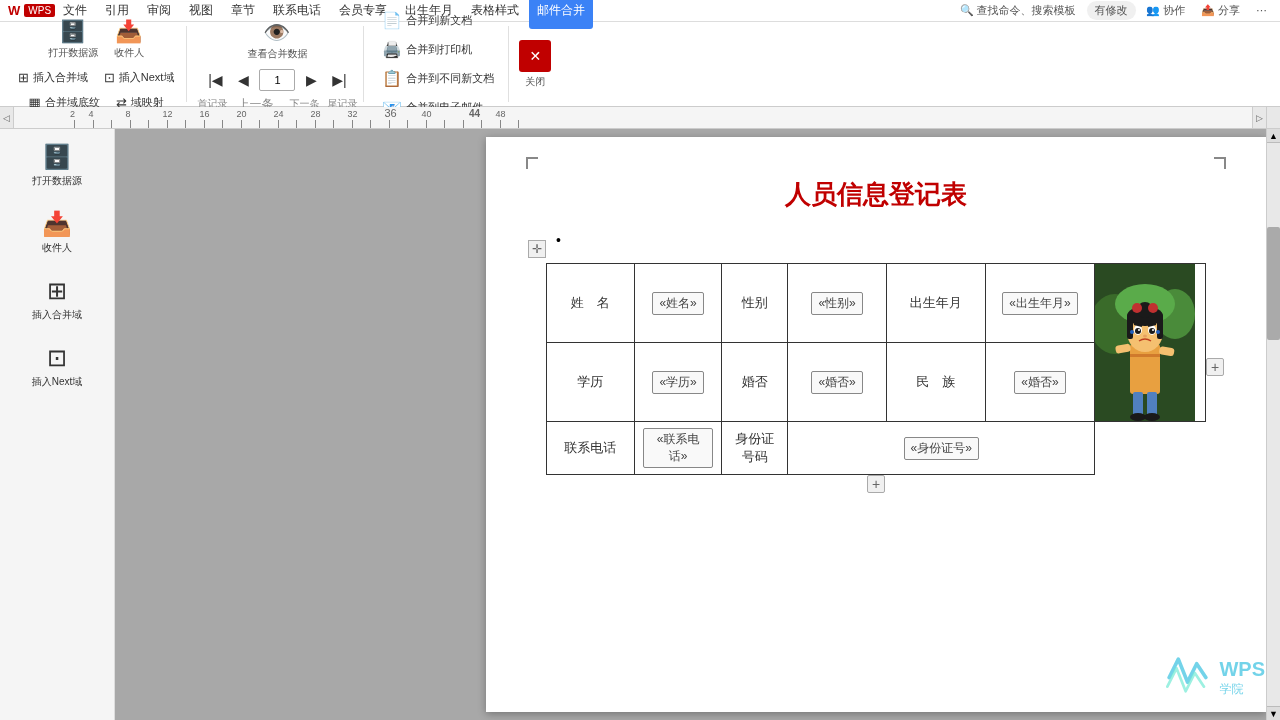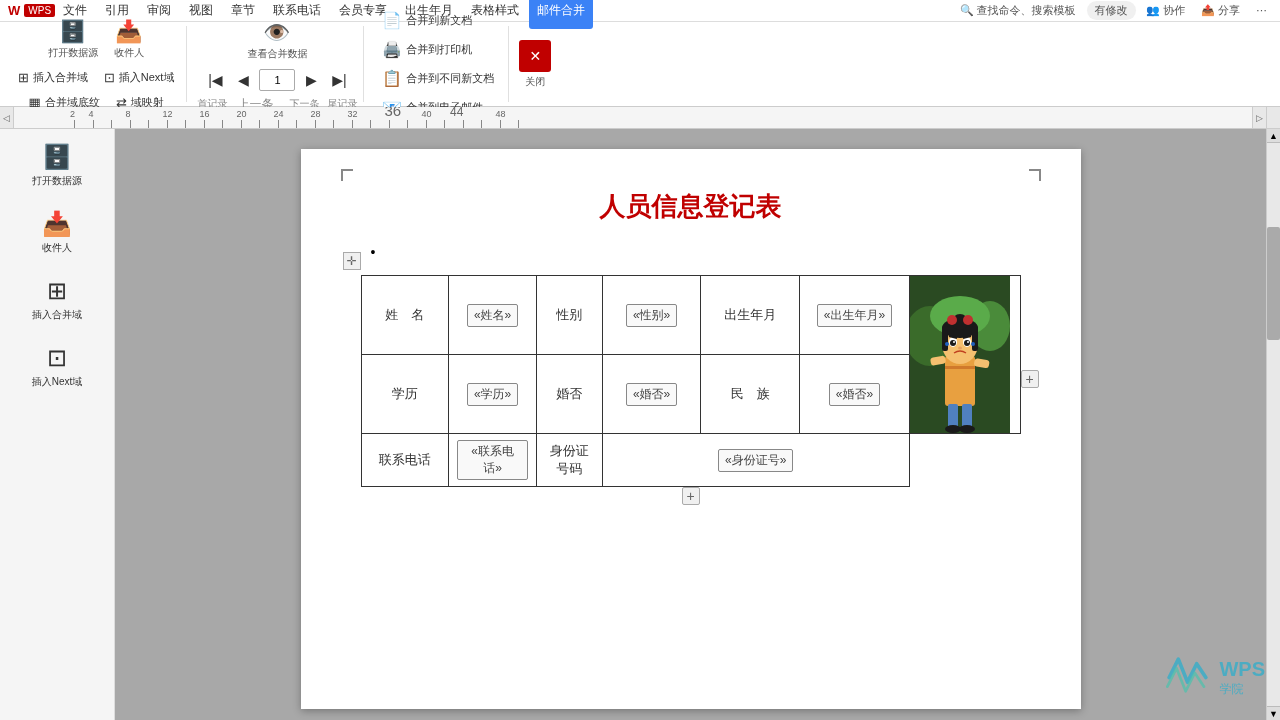--- a/index.html
+++ b/index.html
@@ -122,22 +122,22 @@
       width: 100%;
     }
     .left-panel-btn .icon { font-size: 24px; margin-bottom: 3px; }
 
     .doc-area {
       flex: 1;
       background: #a8a8a8;
       overflow: auto;
       position: relative;
       display: flex;
-      justify-content: center;
-      padding: 20px 0;
+      justify-content: flex-end;
+      padding: 8px 0;
     }
 
     .doc-page {
       width: 780px;
       min-height: 560px;
       background: #fff;
       box-shadow: 0 2px 8px rgba(0,0,0,0.3);
       padding: 40px 60px;
       position: relative;
     }
@@ -521,27 +521,27 @@
       <div style="position: absolute; left: 263.5px; bottom: 0px; width: 1px; height: 8px; background: rgb(136, 136, 136);"></div>
       <span style="position: absolute; left: 259.5px; bottom: 9px; font-size: 9px; color: rgb(102, 102, 102);">24</span>
       <div style="position: absolute; left: 282px; bottom: 0px; width: 1px; height: 8px; background: rgb(136, 136, 136);"></div>
       <div style="position: absolute; left: 300.5px; bottom: 0px; width: 1px; height: 8px; background: rgb(136, 136, 136);"></div>
       <span style="position: absolute; left: 296.5px; bottom: 9px; font-size: 9px; color: rgb(102, 102, 102);">28</span>
       <div style="position: absolute; left: 319px; bottom: 0px; width: 1px; height: 8px; background: rgb(136, 136, 136);"></div>
       <div style="position: absolute; left: 337.5px; bottom: 0px; width: 1px; height: 8px; background: rgb(136, 136, 136);"></div>
       <span style="position: absolute; left: 333.5px; bottom: 9px; font-size: 9px; color: rgb(102, 102, 102);">32</span>
       <div style="position: absolute; left: 356px; bottom: 0px; width: 1px; height: 8px; background: rgb(136, 136, 136);"></div>
       <div style="position: absolute; left: 374.5px; bottom: 0px; width: 1px; height: 8px; background: rgb(136, 136, 136);"></div>
-      <span style="position: absolute; left: 370.5px; bottom: 9px; font-size: 15px; color: rgb(102, 102, 102);">36</span>
+      <span style="position: absolute; left: 370.5px; bottom: 9px; font-size: 11px; color: rgb(102, 102, 102);">36</span>
       <div style="position: absolute; left: 393px; bottom: 0px; width: 1px; height: 8px; background: rgb(136, 136, 136);"></div>
       <div style="position: absolute; left: 411.5px; bottom: 0px; width: 1px; height: 8px; background: rgb(136, 136, 136);"></div>
       <span style="position: absolute; left: 407.5px; bottom: 9px; font-size: 9px; color: rgb(102, 102, 102);">40</span>
       <div style="position: absolute; left: 430px; bottom: 0px; width: 1px; height: 8px; background: rgb(136, 136, 136);"></div>
       <div style="position: absolute; left: 448.5px; bottom: 0px; width: 1px; height: 8px; background: rgb(136, 136, 136);"></div>
-      <span style="position: absolute; left: 436px; bottom: 9px; font-size: 12px; color: rgb(102, 102, 102);">44</span>
+      <span style="position: absolute; left: 455px; bottom: 9px; font-size: 10px; color: rgb(102, 102, 102); font-weight: bold;">44</span>
       <div style="position: absolute; left: 467px; bottom: 0px; width: 1px; height: 8px; background: rgb(136, 136, 136);"></div>
       <div style="position: absolute; left: 485.5px; bottom: 0px; width: 1px; height: 8px; background: rgb(136, 136, 136);"></div>
       <span style="position: absolute; left: 481.5px; bottom: 9px; font-size: 9px; color: rgb(102, 102, 102);">48</span>
       <div style="position: absolute; left: 504px; bottom: 0px; width: 1px; height: 8px; background: rgb(136, 136, 136);"></div>
     </div>
   <div style="position:absolute;right:14px;width:14px;height:100%;background:#e8e8e8;border-left:1px solid #ccc;cursor:pointer;display:flex;align-items:center;justify-content:center;font-size:9px;color:#666;">▷</div>
   <div style="position:absolute;right:0;width:14px;height:100%;background:#e8e8e8;border-left:1px solid #ccc;"></div>
 </div>
 
 <div class="main-area">

